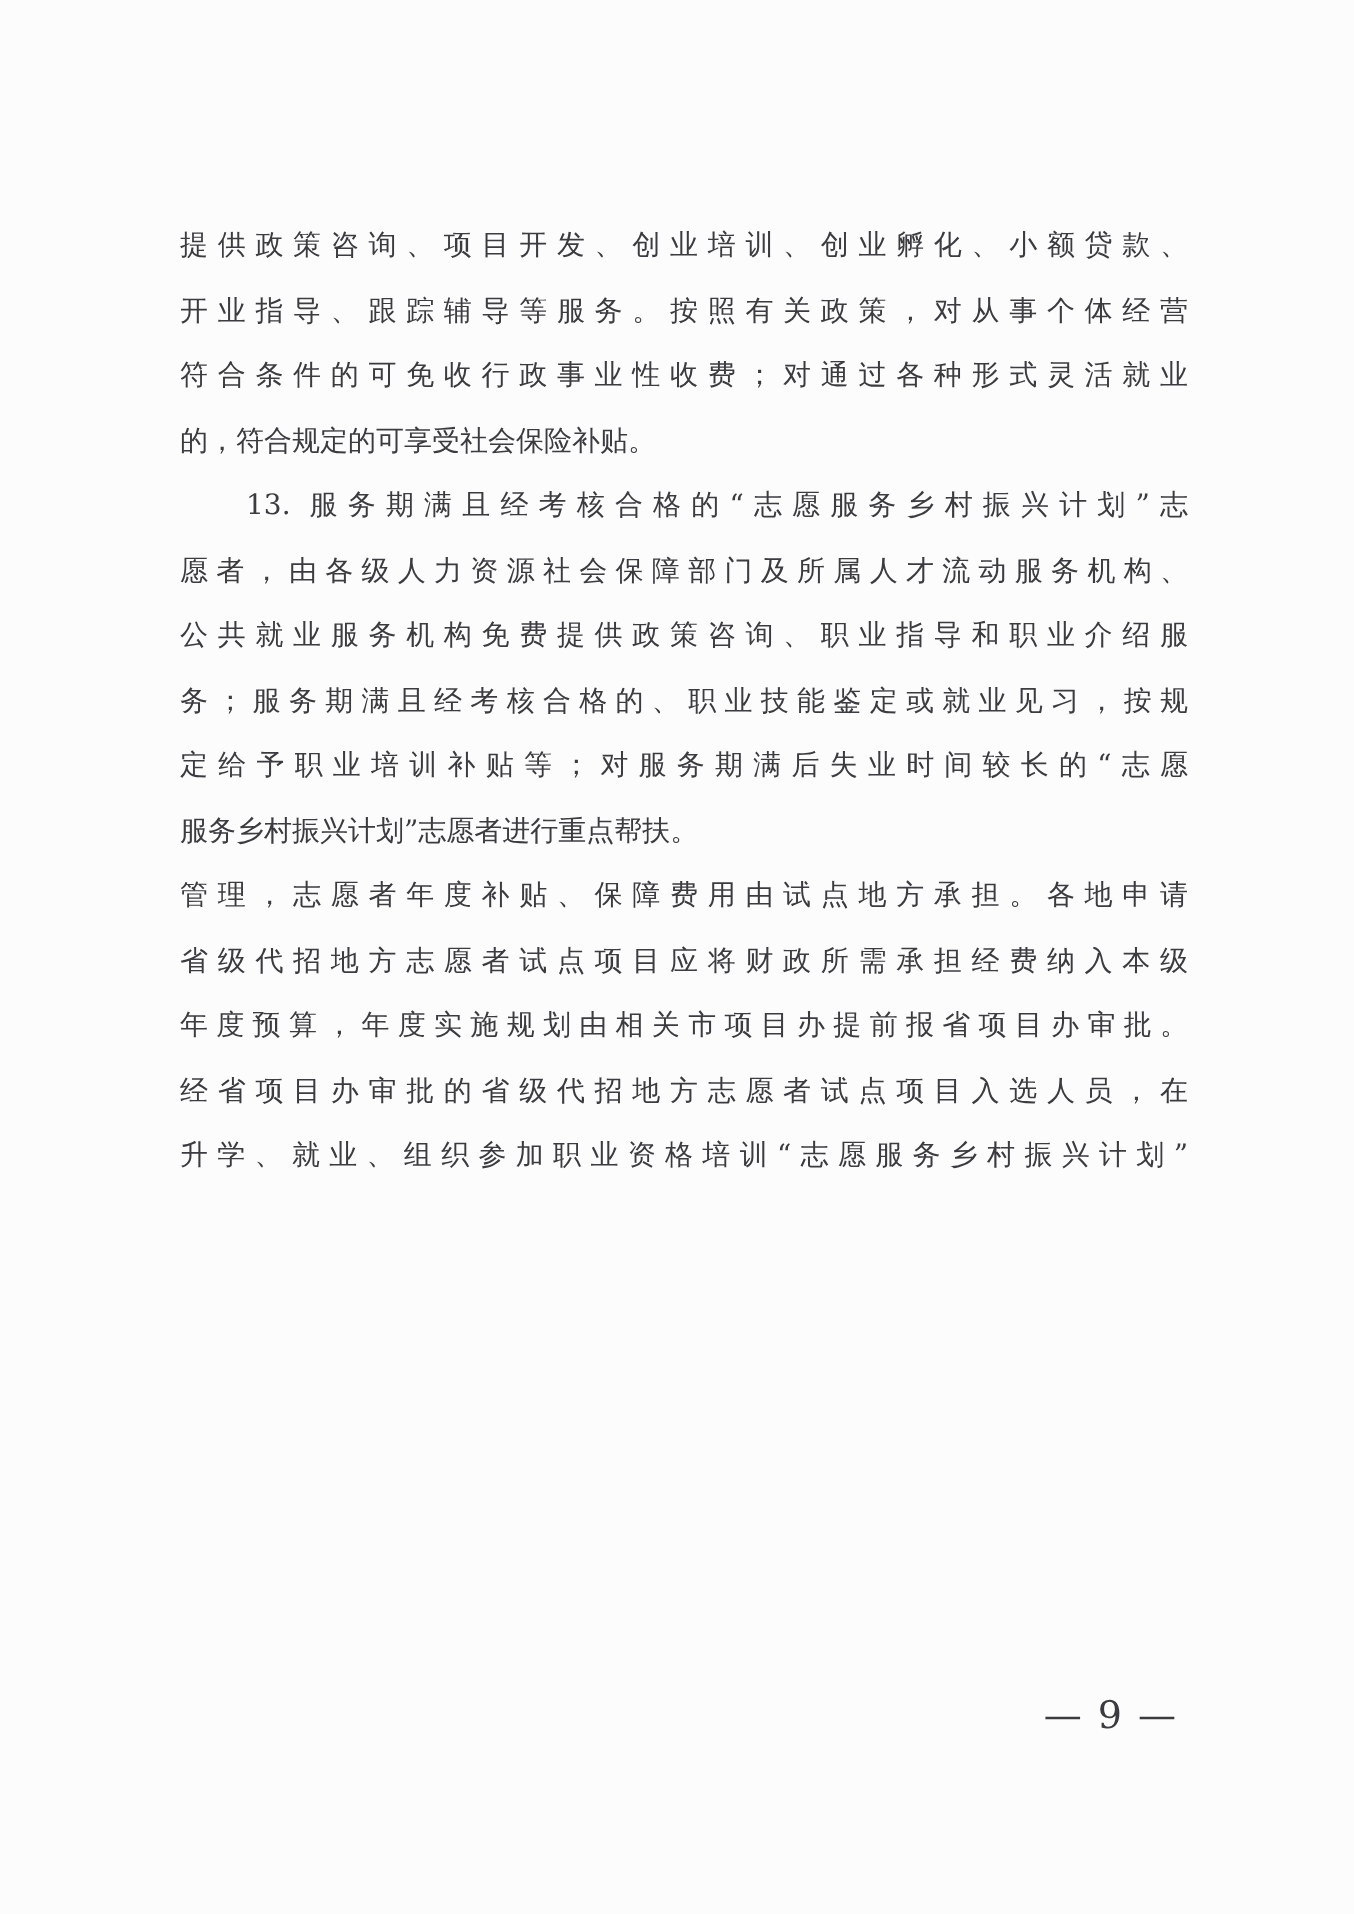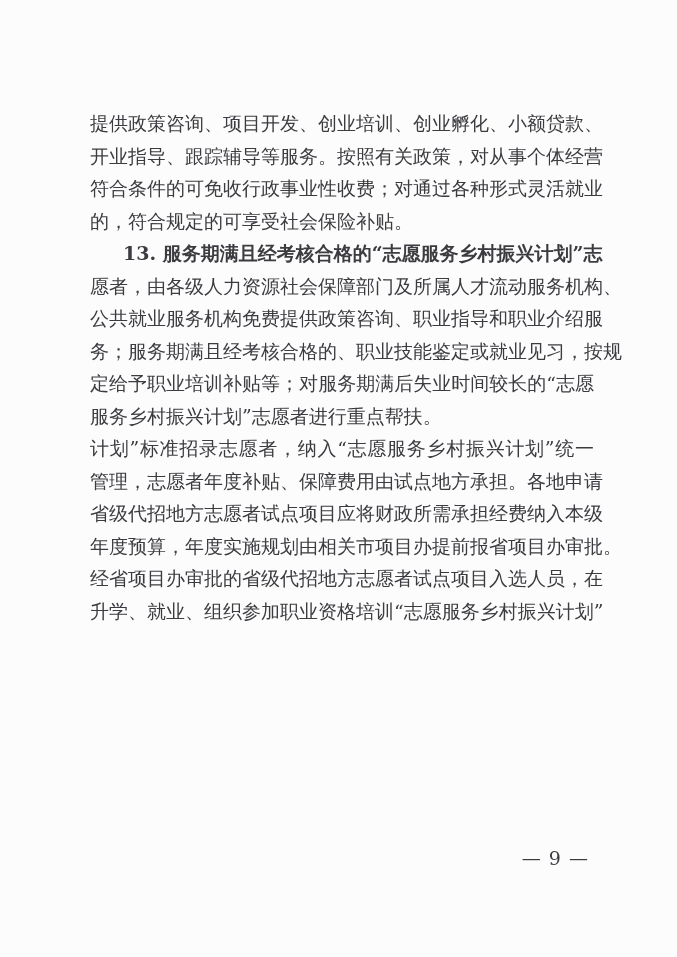--- a/index.html
+++ b/index.html
@@ -23,36 +23,35 @@
     inset: 0;
     background: var(--page-bg);
   }
   .text-block {
     position: absolute;
     left: 90px;
     top: 107px;
     width: 504px;
   }
   .line {
-    font-size: 19px;
+    font-size: 14px;
     line-height: 32.5px;
     height: 32.5px;
     white-space: nowrap;
     text-align: justify;
     text-align-last: justify;
     text-justify: inter-character;
     letter-spacing: 0;
     color: var(--text-color);
   }
   .line.end {
     text-align-last: left;
   }
   .line.indent {
     text-indent: 33px;
-    font-weight: bold;
   }
   .page-number {
     position: absolute;
     top: 847px;
     right: 88px;
     font-size: 19px;
     line-height: 22px;
     color: var(--text-color);
     letter-spacing: 1px;
   }
@@ -65,21 +64,20 @@
     <div class="line">提供政策咨询、项目开发、创业培训、创业孵化、小额贷款、</div>
     <div class="line">开业指导、跟踪辅导等服务。按照有关政策，对从事个体经营</div>
     <div class="line">符合条件的可免收行政事业性收费；对通过各种形式灵活就业</div>
     <div class="line end">的，符合规定的可享受社会保险补贴。</div>
     <div class="line indent">13. 服务期满且经考核合格的“志愿服务乡村振兴计划”志</div>
     <div class="line">愿者，由各级人力资源社会保障部门及所属人才流动服务机构、</div>
     <div class="line">公共就业服务机构免费提供政策咨询、职业指导和职业介绍服</div>
     <div class="line">务；服务期满且经考核合格的、职业技能鉴定或就业见习，按规</div>
     <div class="line">定给予职业培训补贴等；对服务期满后失业时间较长的“志愿</div>
     <div class="line end">服务乡村振兴计划”志愿者进行重点帮扶。</div>
-    <div class="line">计划”标准招录志愿者，纳入“志愿服务乡村振兴计划”统一</div>
     <div class="line">管理，志愿者年度补贴、保障费用由试点地方承担。各地申请</div>
     <div class="line">省级代招地方志愿者试点项目应将财政所需承担经费纳入本级</div>
     <div class="line">年度预算，年度实施规划由相关市项目办提前报省项目办审批。</div>
     <div class="line">经省项目办审批的省级代招地方志愿者试点项目入选人员，在</div>
     <div class="line">升学、就业、组织参加职业资格培训“志愿服务乡村振兴计划”</div>
   </div>
   <div class="page-number">— 9 —</div>
 </div>
 
 </body></html>

